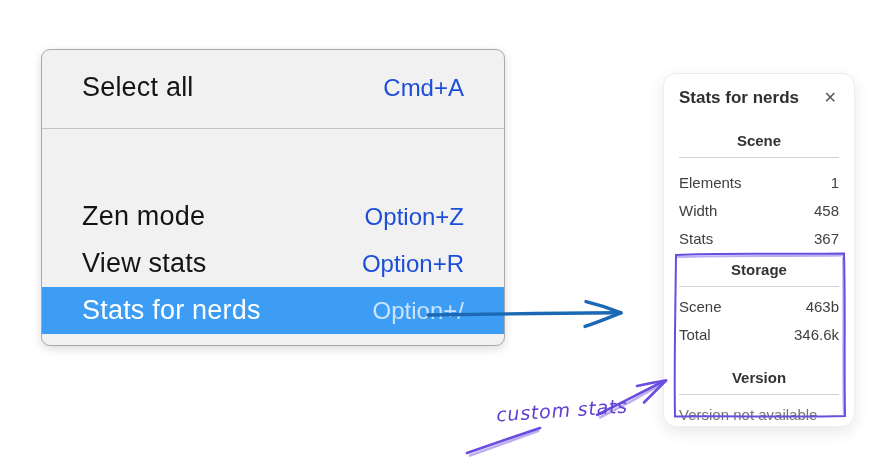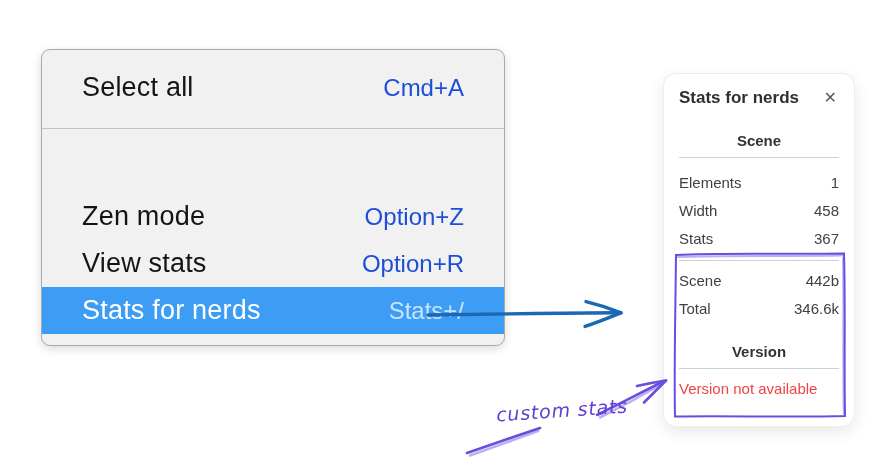--- a/index.html
+++ b/index.html
@@ -109,21 +109,21 @@
   .sec-scene .sp-rows { margin-top: 10px; }
   .sec-storage .sp-sec-header { margin-top: 9px; }
   .sec-storage .sp-rows { margin-top: 5px; }
   .sec-version .sp-sec-header { margin-top: 21px; }
   .sec-version .sp-note {
     margin-top: 5px;
     height: 28px;
     display: flex;
     align-items: center;
     font-size: 15px;
-    color: #ef4444;
+    color: #737373;
     white-space: nowrap;
   }
 
   
   .sketch-rect {
     position: absolute;
     left: 2px;
     top: 172px;
     pointer-events: none;
   }
@@ -161,21 +161,21 @@
     <div class="menu-item">
       <span class="mi-label">Zen mode</span>
       <span class="mi-shortcut">Option+Z</span>
     </div>
     <div class="menu-item">
       <span class="mi-label">View stats</span>
       <span class="mi-shortcut">Option+R</span>
     </div>
     <div class="menu-item highlighted">
       <span class="mi-label">Stats for nerds</span>
-      <span class="mi-shortcut">Stats+/</span>
+      <span class="mi-shortcut">Option+/</span>
     </div>
   </div>
 
   <svg class="blue-arrow" width="206" height="38" viewBox="0 0 206 38">
     <g fill="none" stroke="#1b69b4" stroke-width="3.4" stroke-linecap="round">
       <path d="M4,19 C 62,18.2 132,17 193,16.8"></path>
       <path d="M197,16.8 C 186,12.4 173,8.2 162,5.6"></path>
       <path d="M197,16.8 C 185,21.6 172,27 161,30.4"></path>
     </g>
   </svg>
@@ -199,25 +199,26 @@
           <span>458</span>
         </div>
         <div class="sp-row">
           <span>Stats</span>
           <span>367</span>
         </div>
       </div>
     </div>
 
     <div class="sp-section sec-storage">
+      <div class="sp-sec-header">Storage</div>
       <div class="sp-divider"></div>
       <div class="sp-rows">
         <div class="sp-row">
           <span>Scene</span>
-          <span>442b</span>
+          <span>463b</span>
         </div>
         <div class="sp-row">
           <span>Total</span>
           <span>346.6k</span>
         </div>
       </div>
     </div>
 
     <div class="sp-section sec-version">
       <div class="sp-sec-header">Version</div>

